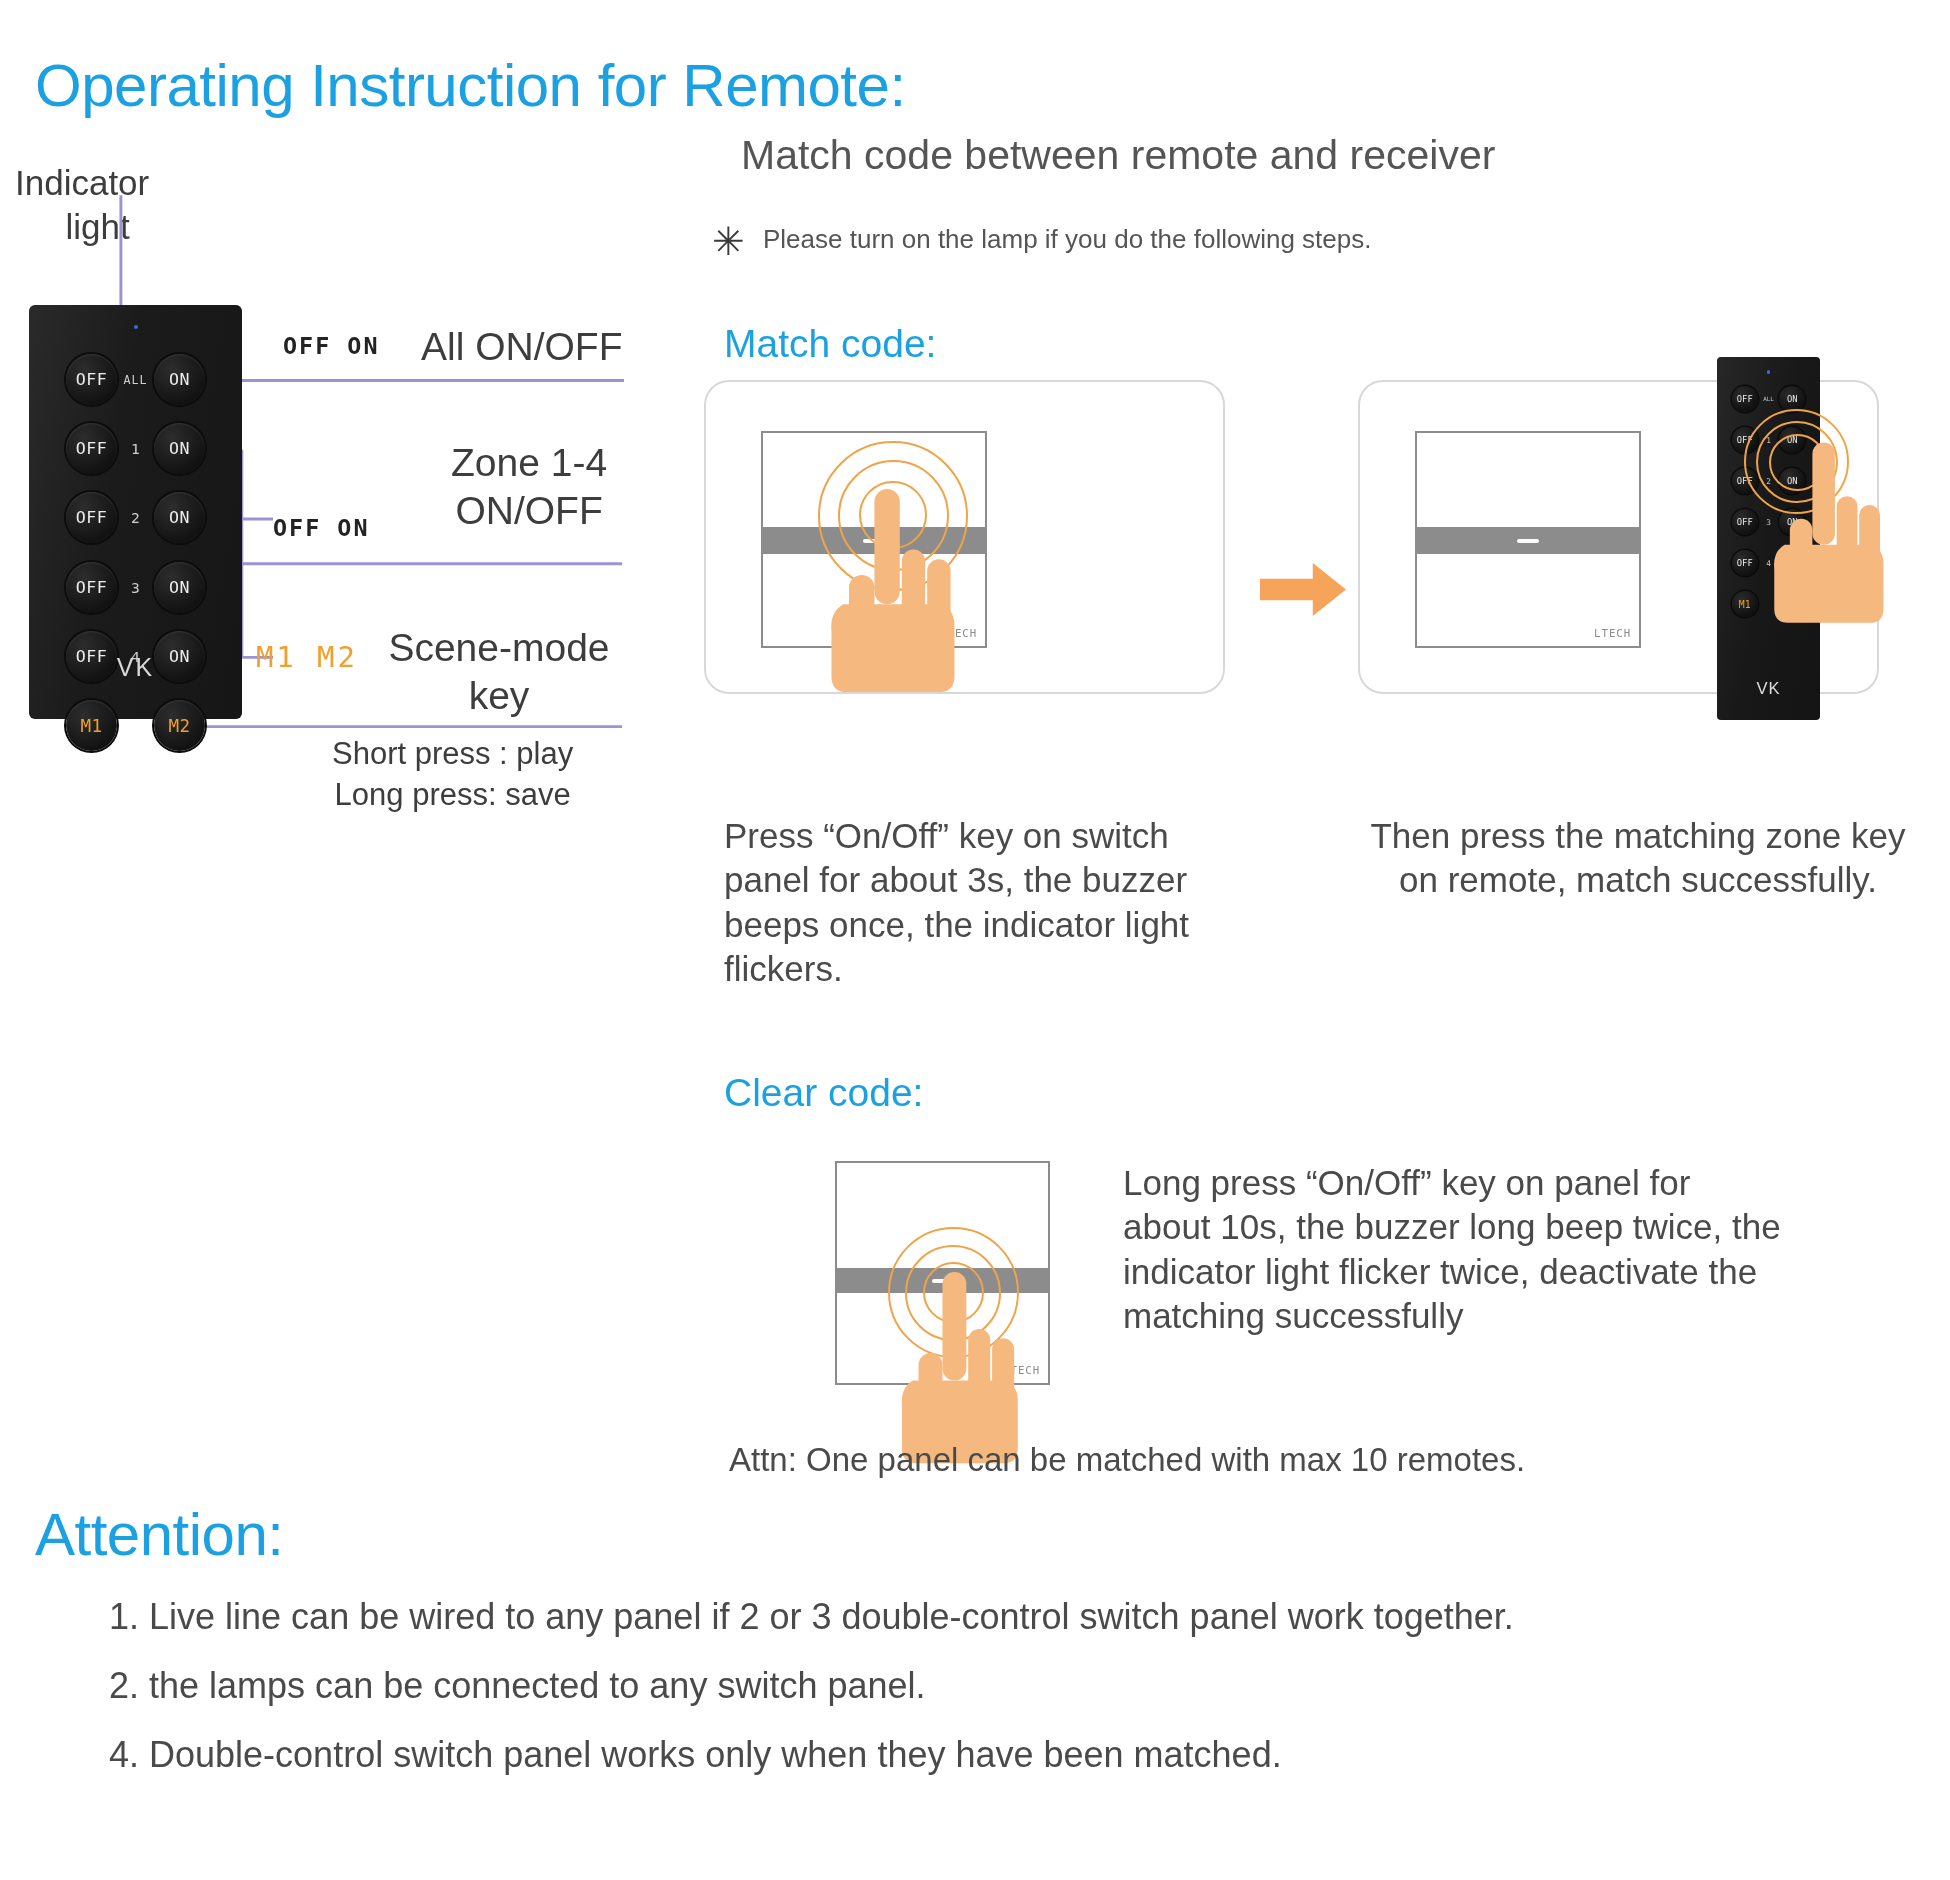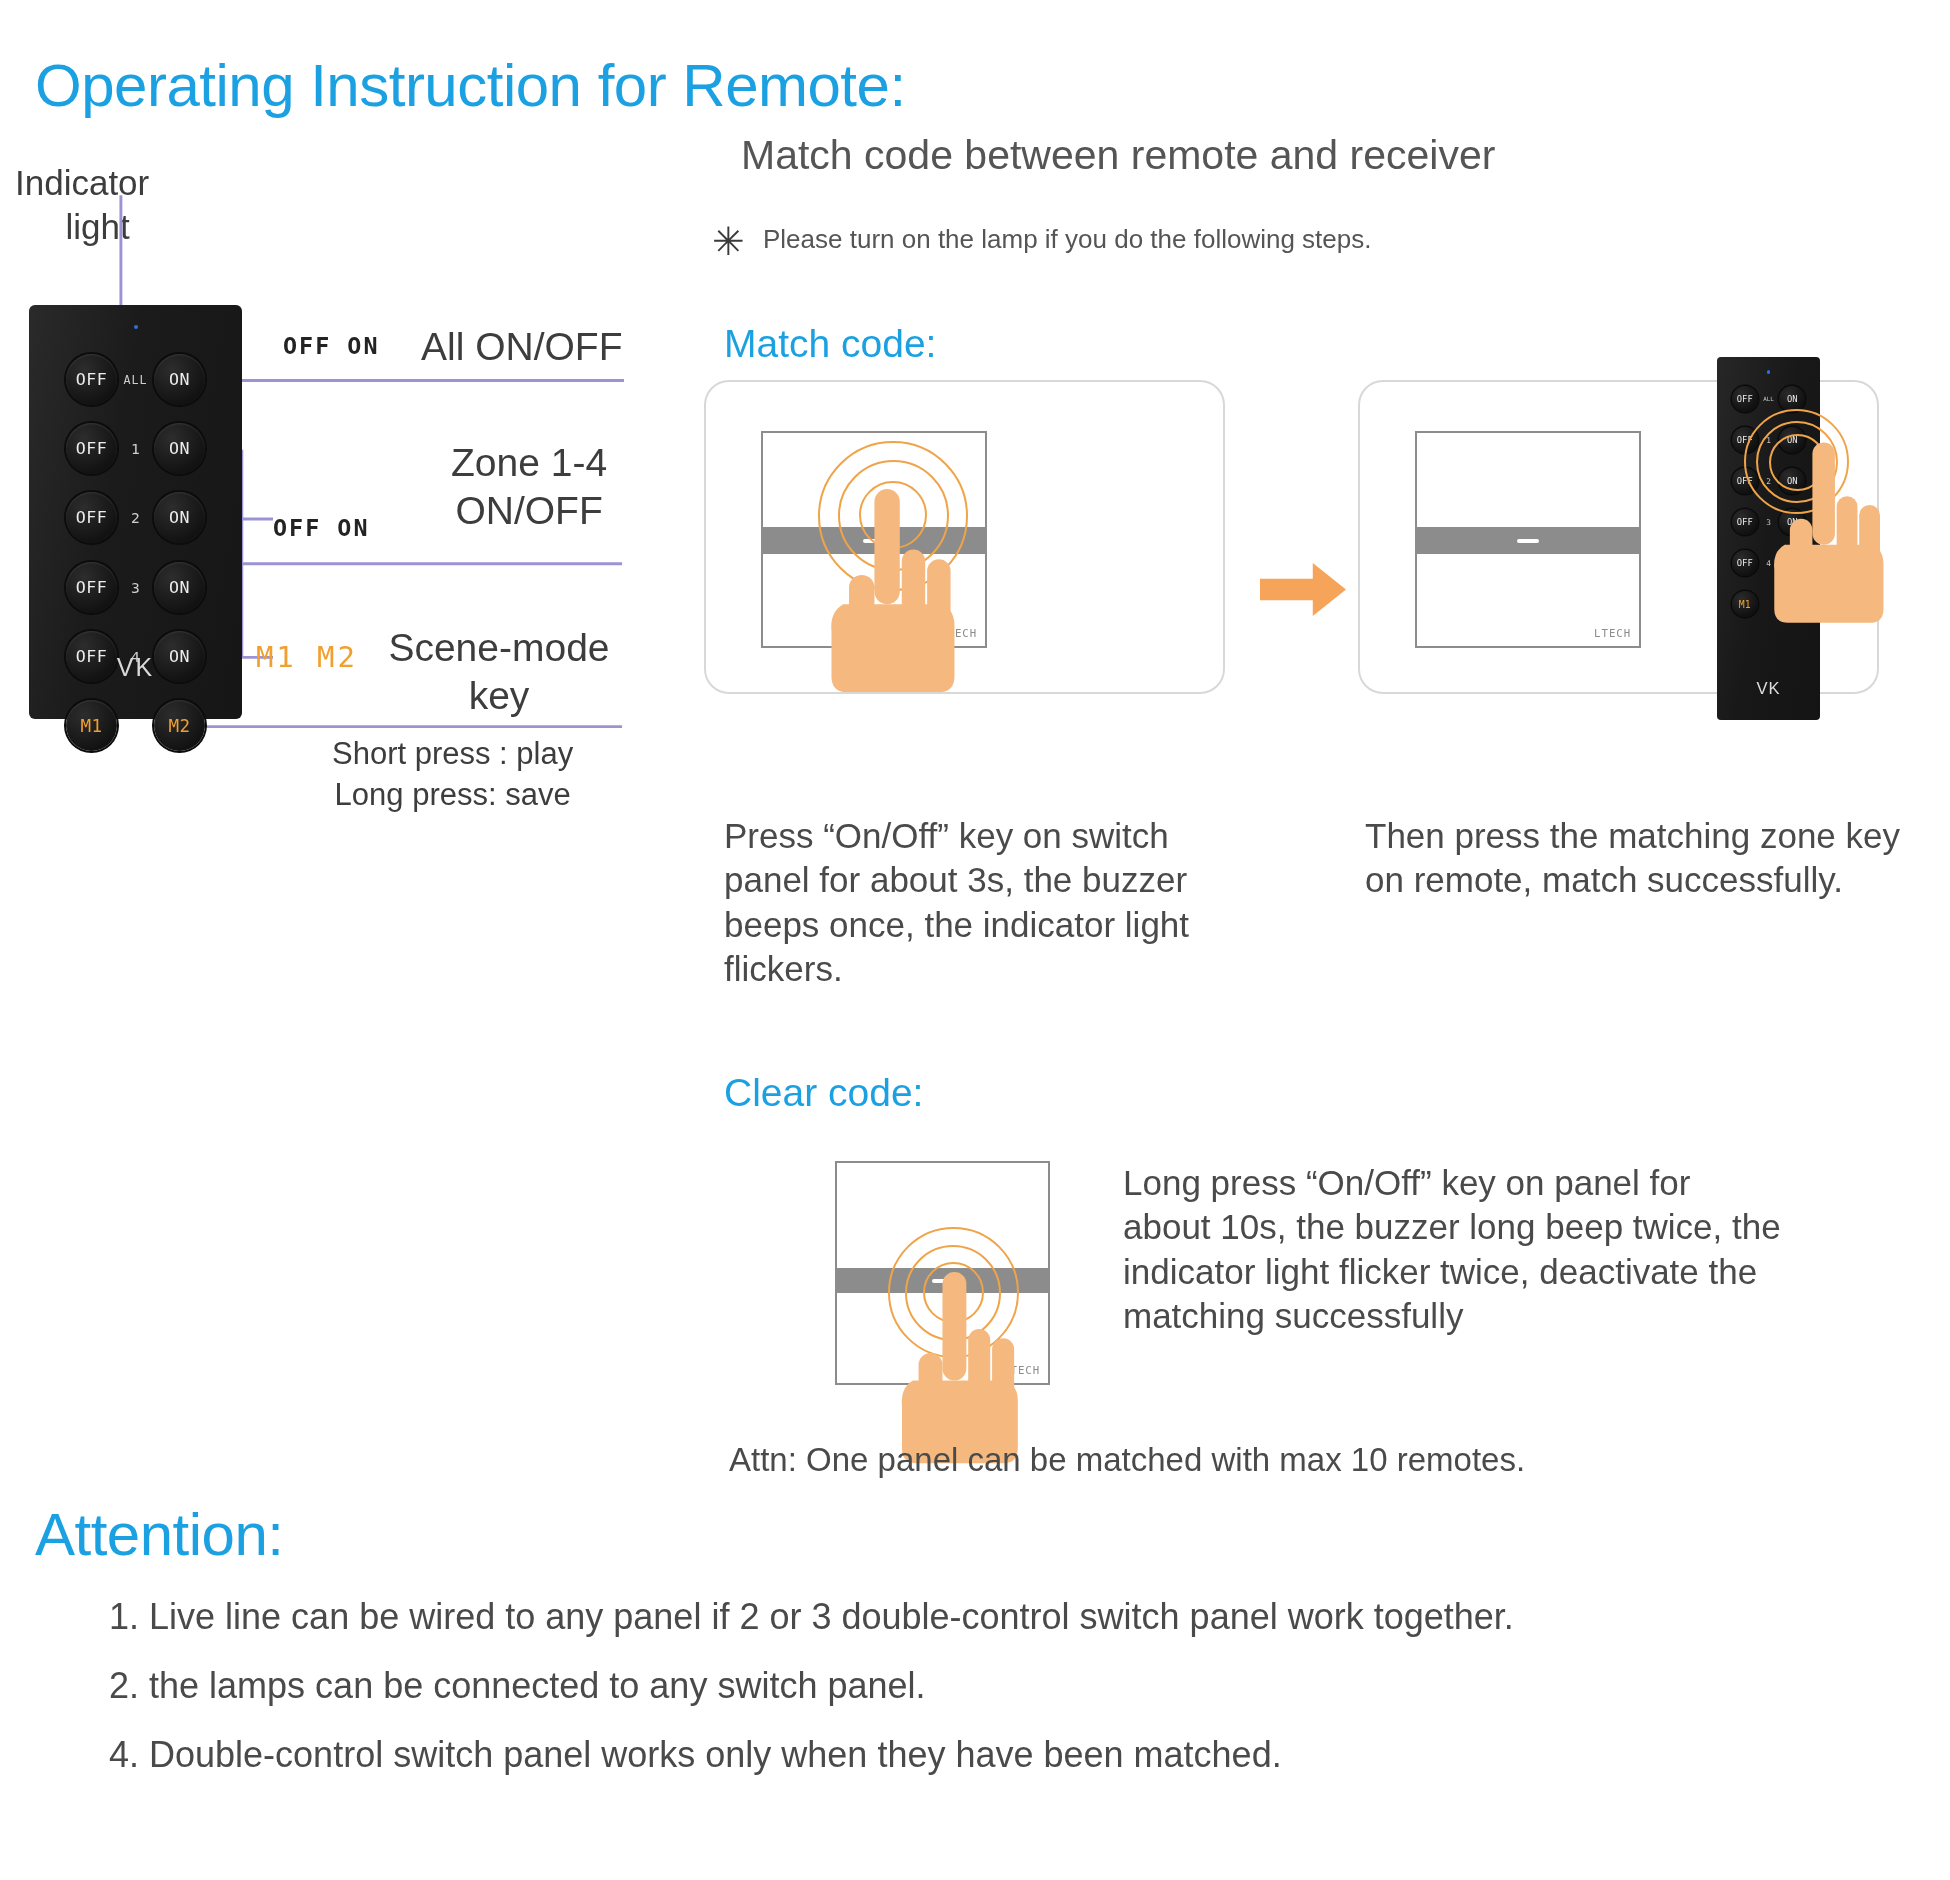--- a/index.html
+++ b/index.html
@@ -220,21 +220,21 @@
   .hand { position:absolute; }
 
   
   #step-arrow { left: 1260px; top: 561px; }
 
   
   .para {
     font-size: 35px; color: #4a4a4a; line-height: 1.27;
   }
   #para-1 { left: 724px; top: 814px; width: 507px; }
-  #para-2 { left: 1365px; top: 814px; width: 546px; }
+  #para-2 { left: 1365px; top: 814px; width: 546px; text-align: center; }
   #para-3 { left: 1123px; top: 1161px; width: 663px; }
   #attn-line {
     left: 729px; top: 1441px;
     font-size: 33px; color:#4a4a4a; white-space:nowrap;
   }
 
   
   #card-3-panel { left: 835px; top: 1161px; width: 215px; height: 224px; }
 
   

